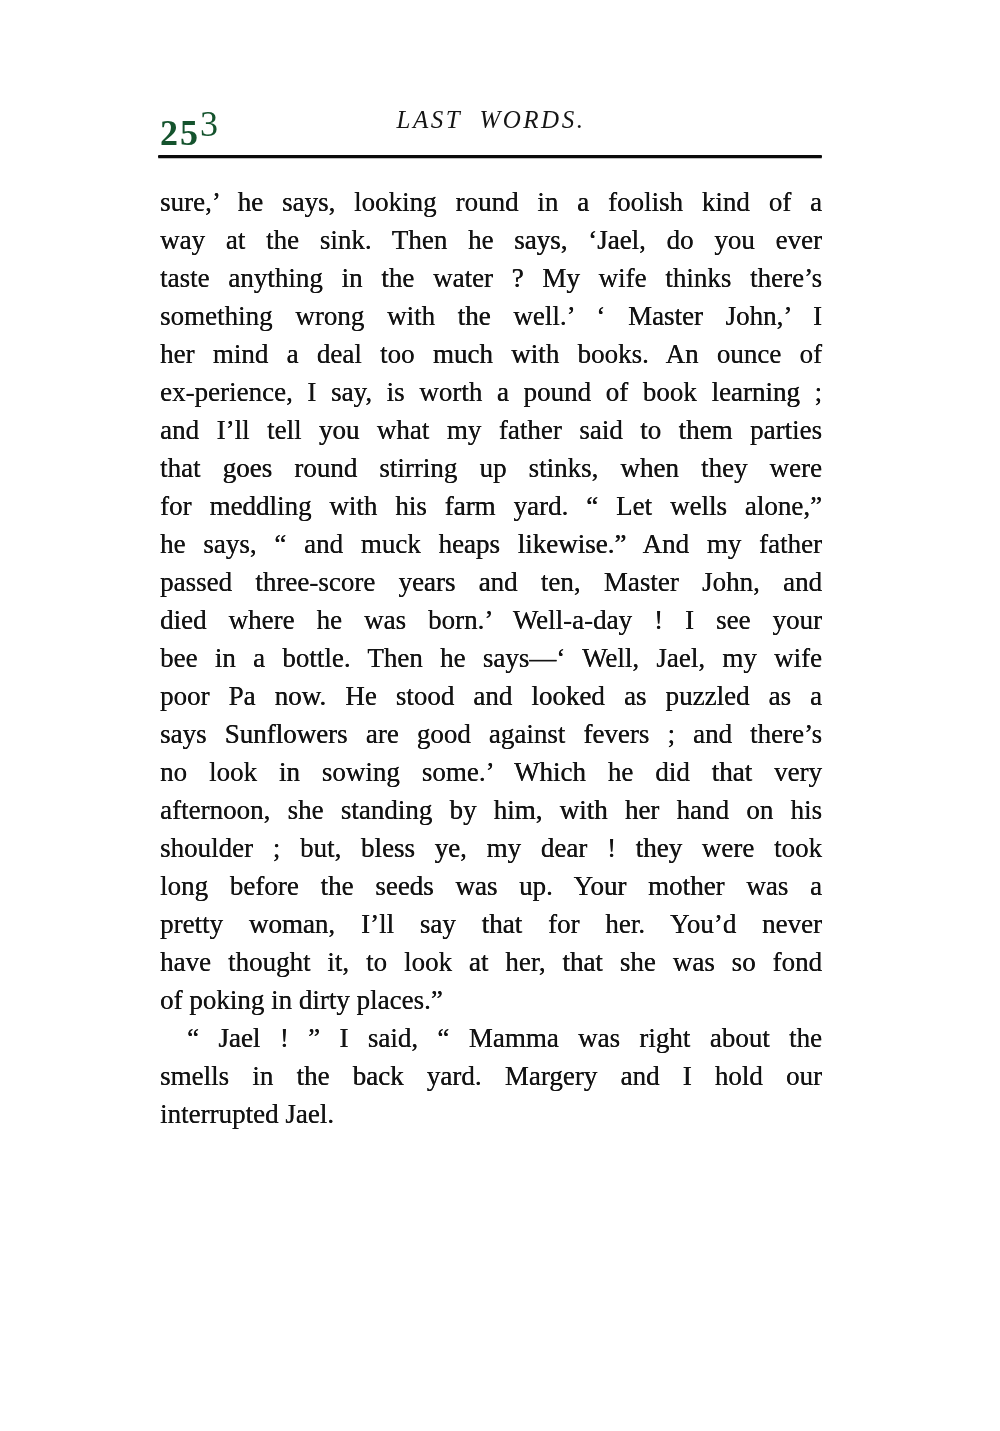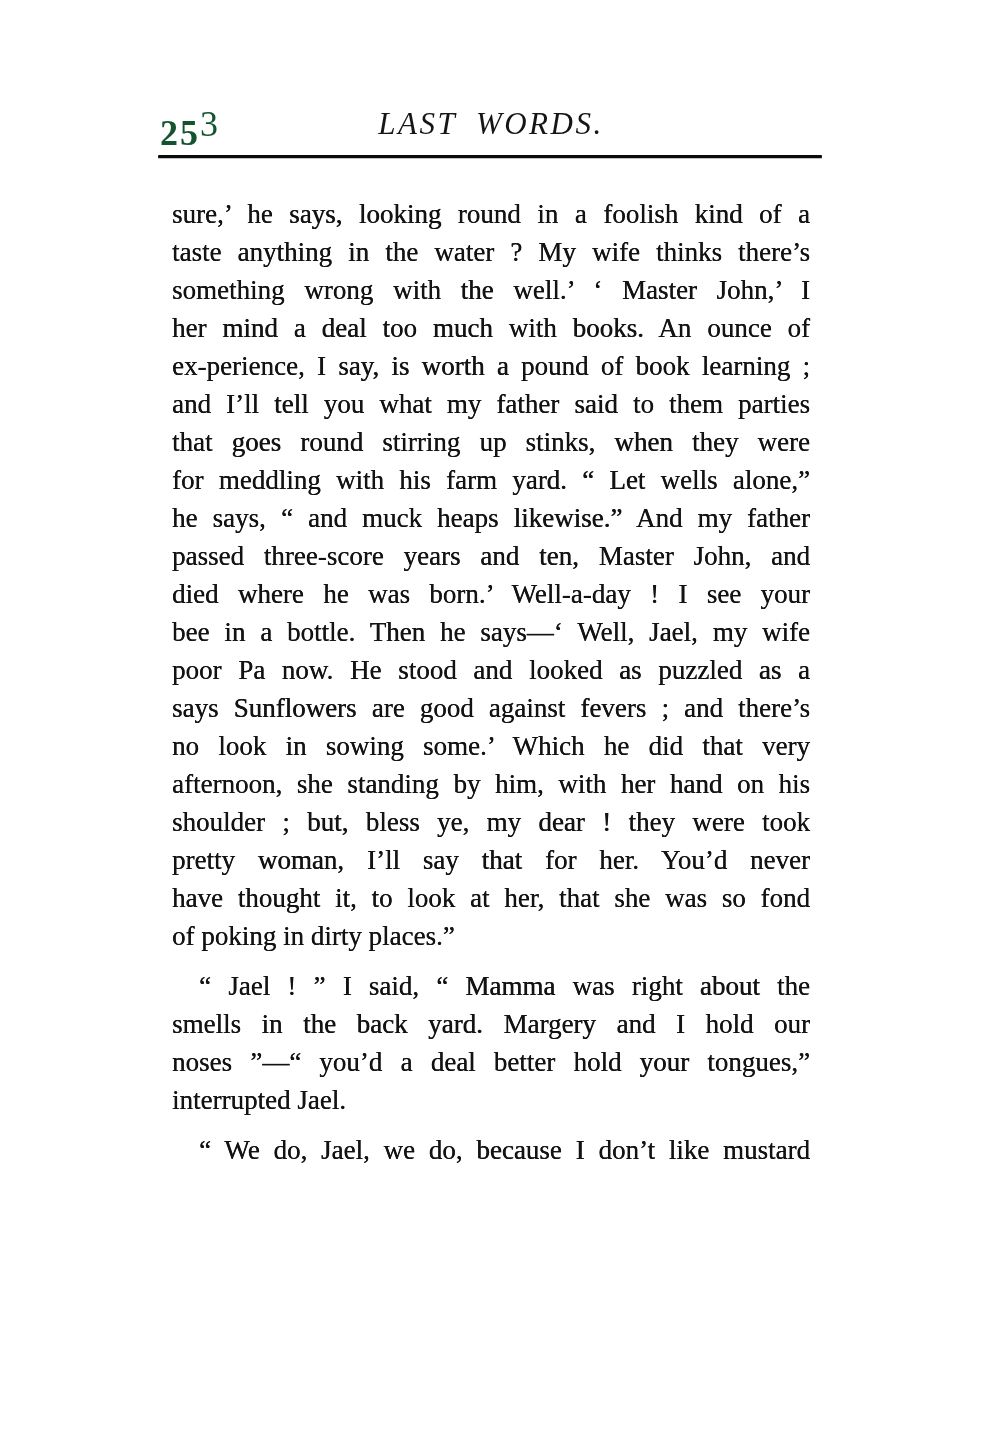--- a/index.html
+++ b/index.html
@@ -31,21 +31,21 @@
     font-weight: normal;
     letter-spacing: 0;
   }
   .running-head {
     position: absolute;
     left: 160px;
     top: 106px;
     width: 662px;
     text-align: center;
     font-style: italic;
-    font-size: 31px;
+    font-size: 25px;
     letter-spacing: 2.5px;
     word-spacing: 9px;
     color: #151515;
   }
   .head-rule {
     position: absolute;
     left: 158px;
     top: 155px;
     width: 664px;
     height: 3px;
@@ -55,21 +55,21 @@
   }
   .text-block {
     position: absolute;
     left: 160px;
     top: 183px;
     width: 662px;
     font-size: 27px;
     line-height: 38px;
     text-shadow: 0.3px 0 0 currentColor;
   }
-  .paragraph { margin: 12px; }
+  .paragraph { margin: 0; }
   .line {
     text-align: justify;
     text-align-last: justify;
     white-space: normal;
   }
   .line.no-just {
     text-align: right;
     text-align-last: left;
   }
   .line.indent {
@@ -85,44 +85,42 @@
     <span>25</span><span class="sup">3</span>
   </div>
 
   <div class="running-head">LAST WORDS.</div>
 
   <div class="head-rule"></div>
 
   <div class="text-block">
       <div class="paragraph">
         <div class="line">sure,’ he says, looking round in a foolish kind of a</div>
+        <div class="line">way at the sink.  Then he says, ‘Jael, do you ever</div>
         <div class="line">taste anything in the water ?  My wife thinks there’s</div>
         <div class="line">something wrong with the well.’  ‘ Master John,’ I</div>
         <div class="line">her mind a deal too much with books.  An ounce of</div>
         <div class="line">ex-perience, I say, is worth a pound of book learning ;</div>
         <div class="line">and I’ll tell you what my father said to them parties</div>
         <div class="line">that goes round stirring up stinks, when they were</div>
         <div class="line">for meddling with his farm yard.  “ Let wells alone,”</div>
         <div class="line">he says, “ and muck heaps likewise.”  And my father</div>
         <div class="line">passed three-score years and ten, Master John, and</div>
         <div class="line">died where he was born.’  Well-a-day !  I see your</div>
         <div class="line">bee in a bottle.  Then he says—‘ Well, Jael, my wife</div>
         <div class="line">poor Pa now.  He stood and looked as puzzled as a</div>
         <div class="line">says Sunflowers are good against fevers ; and there’s</div>
         <div class="line">no look in sowing some.’  Which he did that very</div>
         <div class="line">afternoon, she standing by him, with her hand on his</div>
         <div class="line">shoulder ; but, bless ye, my dear !  they were took</div>
+        <div class="line">long before the seeds was up.  Your mother was a</div>
         <div class="line">pretty woman, I’ll say that for her.  You’d never</div>
         <div class="line">have thought it, to look at her, that she was so fond</div>
         <div class="line no-just">of poking in dirty places.”</div>
       </div>
       <div class="paragraph">
         <div class="line indent">“ Jael ! ”  I said, “ Mamma was right about the</div>
         <div class="line">smells in the back yard.  Margery and I hold our</div>
-        <div class="line">noses ”—“ you’d a deal better hold your tongues,”</div>
         <div class="line no-just">interrupted Jael.</div>
-      </div>
-      <div class="paragraph">
-        <div class="line indent">“ We do, Jael, we do, because I don’t like mustard</div>
       </div>
     </div>
 
 </div>
 
 </body></html>

